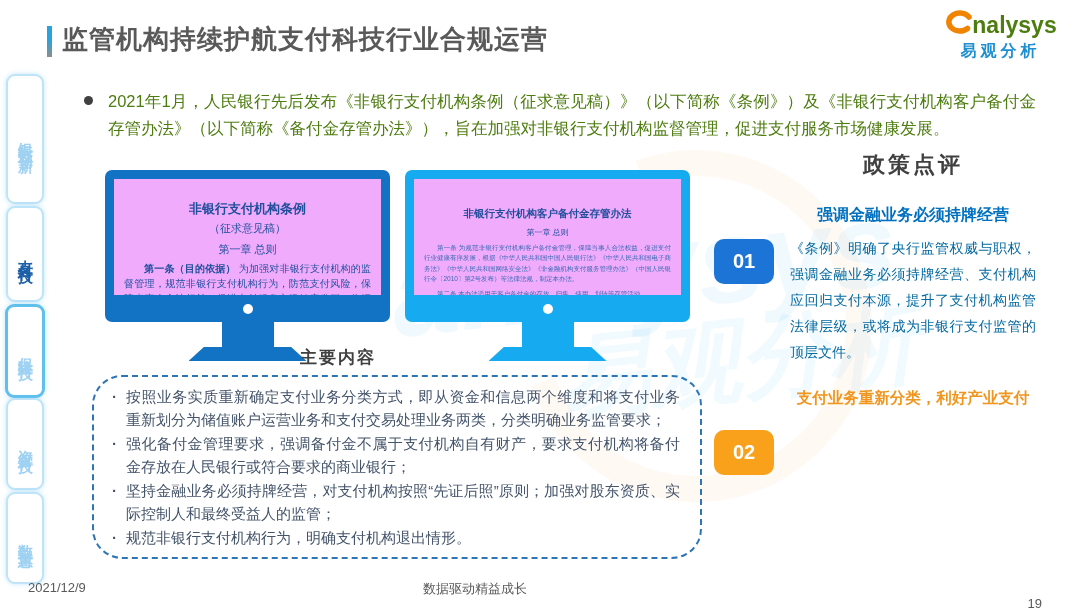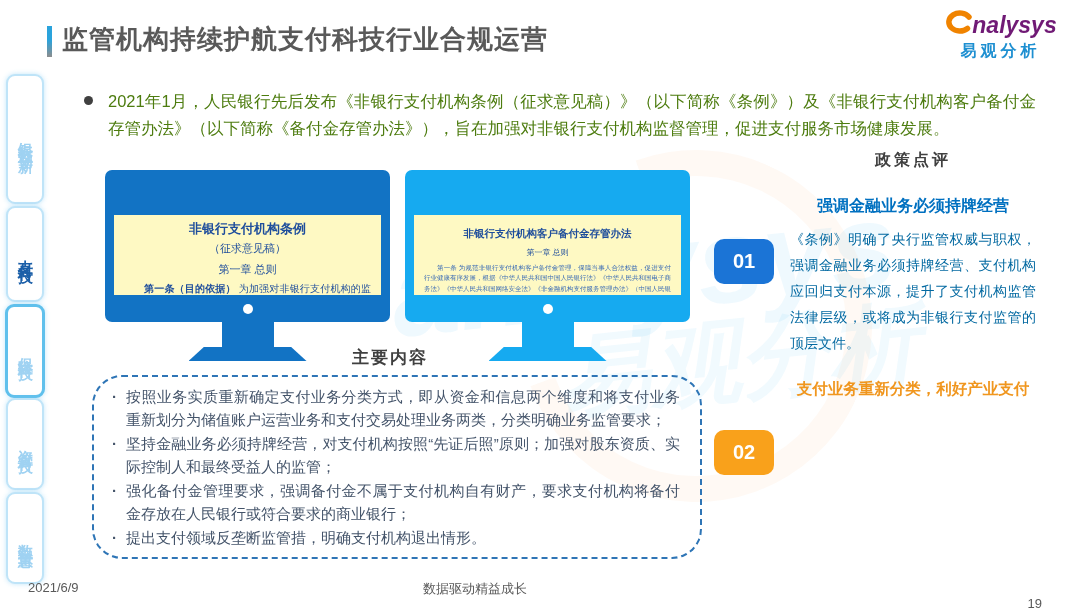--- a/index.html
+++ b/index.html
@@ -13,21 +13,21 @@
   .wm-swirl{left:520px;top:150px;width:300px;height:300px;border:26px solid rgba(240,140,40,0.05);
             border-radius:50%;border-left-color:transparent;transform:rotate(25deg);}
 
   
   .accent-bar{position:absolute;left:47px;top:26px;width:5px;height:31px;
               background:linear-gradient(#2aa3dc 45%,#8d8d8d);}
   .page-title{position:absolute;left:62px;top:22px;font-size:26px;font-weight:bold;
               color:#595959;letter-spacing:1px;}
   .logo{position:absolute;left:938px;top:10px;width:125px;text-align:center;}
   .logo-row{display:flex;align-items:center;justify-content:center;}
-  .logo-text{color:#701a75;font-size:23px;font-weight:bold;font-style:italic;letter-spacing:0;}
+  .logo-text{color:#4d7c0f;font-size:23px;font-weight:bold;letter-spacing:0;}
   .logo-cn{color:#1d8fd1;font-size:16px;font-weight:bold;letter-spacing:4px;margin-top:1px;}
 
   
   .side-tab{position:absolute;left:6px;width:34px;border:2px solid #bfe4f8;border-radius:9px;
             background:#fff;display:flex;align-items:center;justify-content:center;
             writing-mode:vertical-rl;text-orientation:upright;
             font-size:15px;font-weight:bold;color:#9fd2f2;letter-spacing:3px;cursor:pointer;
             box-shadow:0 0 5px rgba(120,200,245,.45);}
   .tab-1{top:74px;height:126px;}
   .tab-2{top:206px;height:92px;color:#1b5fa8;}
@@ -40,54 +40,54 @@
   .intro-dot{position:absolute;left:0;top:8px;width:9px;height:9px;border-radius:50%;background:#404040;}
   .intro-text{margin-left:24px;font-size:16.5px;color:#4d7c0f;line-height:1.62;text-align:justify;}
 
   
   .monitor{position:absolute;width:285px;}
   .mon-left{left:105px;top:170px;}
   .mon-right{left:405px;top:170px;}
   .mon-frame{position:relative;width:285px;height:152px;border-radius:7px;}
   .mon-left .mon-frame,.mon-left .mon-neck,.mon-left .mon-base{background:#1273c4;}
   .mon-right .mon-frame,.mon-right .mon-neck,.mon-right .mon-base{background:#16aaf0;}
-  .mon-screen{position:absolute;left:9px;top:9px;right:9px;bottom:27px;background:#fef9c3;
-              overflow:hidden;padding:2px 10px;box-sizing:border-box;margin-top:36px;}
+  .mon-screen{position:absolute;left:9px;top:9px;right:9px;bottom:27px;background:#f0abfc;
+              overflow:hidden;padding:18px 10px;box-sizing:border-box;}
   .mon-dot{position:absolute;bottom:8px;left:50%;transform:translateX(-50%);
            width:10px;height:10px;border-radius:50%;background:#fff;}
   .mon-neck{width:52px;height:25px;margin:0 auto;}
   .mon-base{width:118px;height:14px;margin:0 auto;clip-path:polygon(13% 0,87% 0,100% 100%,0 100%);}
   .doc-title{font-size:13px;font-weight:bold;color:#1f4e9c;text-align:center;margin-top:3px;}
   .doc-sub{font-size:11px;color:#1f4e9c;text-align:center;margin-top:3px;}
   .doc-chapter{font-size:11px;color:#1f4e9c;text-align:center;margin-top:6px;margin-bottom:4px;}
   .doc-body{font-size:10px;color:#1f4e9c;line-height:1.5;text-align:justify;text-indent:2em;}
   .doc-body b{font-weight:bold;}
   .doc-title-sm{font-size:10.5px;font-weight:bold;color:#1f4e9c;text-align:center;margin-top:10px;}
   .doc-chapter-sm{font-size:8px;color:#1f4e9c;text-align:center;margin:6px 0 5px;}
   .doc-body-sm{font-size:6.5px;color:#3a6bb5;line-height:1.6;text-align:justify;text-indent:2em;margin-bottom:4px;}
 
   
-  .mc-label{position:absolute;left:300px;top:346px;width:180px;text-align:center;
+  .mc-label{position:absolute;left:300px;top:346px;width:180px;
             font-size:17px;font-weight:bold;color:#404040;letter-spacing:2px;}
   .dashed-box{position:absolute;left:92px;top:375px;width:610px;height:184px;box-sizing:border-box;
               border:2px dashed #2e75b6;border-radius:30px;padding:9px 20px 6px 16px;}
   .dashed-box ul{margin:0;padding:0;list-style:none;}
   .dashed-box li{position:relative;padding-left:16px;font-size:15px;color:#44546a;
                  line-height:1.53;text-align:justify;margin-bottom:1px;}
   .dashed-box li::before{content:"·";position:absolute;left:2px;top:0;font-weight:bold;color:#44546a;}
 
   
   .badge{position:absolute;left:714px;width:60px;height:45px;border-radius:10px;color:#fff;
          font-size:20px;font-weight:bold;display:flex;align-items:center;justify-content:center;}
   .badge-1{top:239px;background:#1b74d6;}
   .badge-2{top:430px;background:#f9a11b;}
 
   
   .commentary{position:absolute;left:790px;top:150px;width:246px;}
-  .cm-header{text-align:center;font-size:16px;font-weight:bold;color:#404040;letter-spacing:3px;}
+  .cm-header{text-align:center;font-size:22px;font-weight:bold;color:#404040;letter-spacing:3px;}
   .cm-title-1{margin-top:25px;text-align:center;font-size:16px;font-weight:bold;color:#0070c0;}
   .cm-body{margin-top:9px;font-size:14px;color:#0369a1;line-height:1.86;text-align:justify;}
   .cm-title-2{margin-top:23px;text-align:center;font-size:15.5px;font-weight:bold;color:#f0961e;}
 
   
   .footer-date{position:absolute;left:28px;top:580px;font-size:13px;color:#595959;}
   .footer-slogan{position:absolute;left:0;top:580px;width:950px;text-align:center;
                  font-size:13px;color:#595959;}
   .footer-page{position:absolute;right:38px;top:596px;font-size:13px;color:#595959;}
 </style>
@@ -150,33 +150,33 @@
       <div class="mon-dot"></div>
     </div>
     <div class="mon-neck"></div>
     <div class="mon-base"></div>
   </div>
 
   <div class="mc-label">主要内容</div>
   <div class="dashed-box">
     <ul>
       <li>按照业务实质重新确定支付业务分类方式，即从资金和信息两个维度和将支付业务重新划分为储值账户运营业务和支付交易处理业务两类，分类明确业务监管要求；</li>
+      <li>强化备付金管理要求，强调备付金不属于支付机构自有财产，要求支付机构将备付金存放在人民银行或符合要求的商业银行；</li>
       <li>坚持金融业务必须持牌经营，对支付机构按照“先证后照”原则；加强对股东资质、实际控制人和最终受益人的监管；</li>
-      <li>强化备付金管理要求，强调备付金不属于支付机构自有财产，要求支付机构将备付金存放在人民银行或符合要求的商业银行；</li>
-      <li>提出支付领域反垄断监管措，明确支付机构退出情形。</li>
+      <li>规范非银行支付机构行为，明确支付机构退出情形。</li>
     </ul>
   </div>
 
   <div class="badge badge-1">01</div>
   <div class="badge badge-2">02</div>
 
   <div class="commentary">
     <div class="cm-header">政策点评</div>
     <div class="cm-title-1">强调金融业务必须持牌经营</div>
     <div class="cm-body">《条例》明确了央行监管权威与职权，强调金融业务必须持牌经营、支付机构应回归支付本源，提升了支付机构监管法律层级，或将成为非银行支付监管的顶层文件。</div>
     <div class="cm-title-2">支付业务重新分类，利好产业支付</div>
   </div>
 
-  <div class="footer-date">2021/6/9</div>
+  <div class="footer-date">2021/12/9</div>
   <div class="footer-slogan">数据驱动精益成长</div>
   <div class="footer-page">19</div>
 
 </div>
 
 </body></html>

